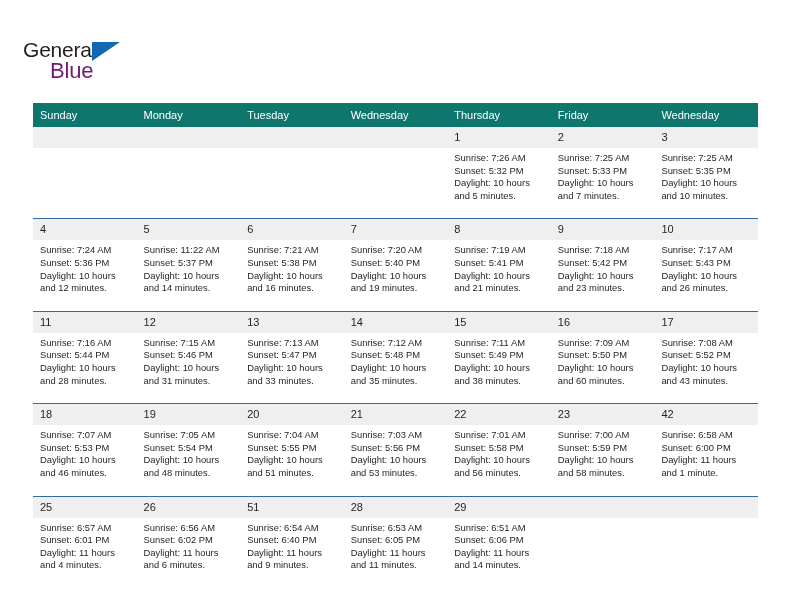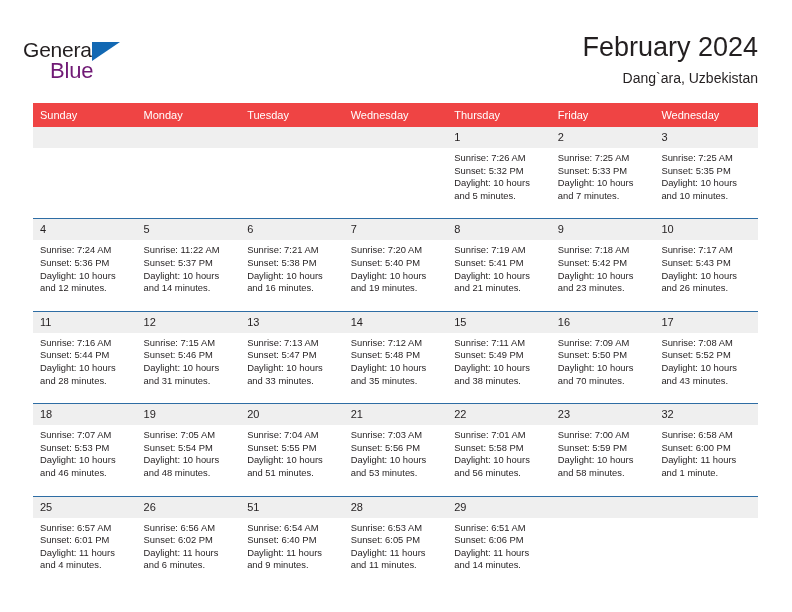--- a/index.html
+++ b/index.html
@@ -78,21 +78,21 @@
   
   .calendar {
     position: absolute;
     left: 33px;
     top: 103px;
     width: 725px;
     border-collapse: collapse;
     table-layout: fixed;
   }
   .calendar th {
-    background: #ef4444;
+    background: #0f766e;
     color: #ffffff;
     font-size: 11px;
     font-weight: normal;
     text-align: left;
     padding: 6px 0 6px 7px;
     height: 10px;
     line-height: 12px;
     border: 0;
   }
   .calendar td {
@@ -128,24 +128,20 @@
 </head>
 <body>
 
 <div class="page-header">
   <div class="brand">
     <span class="brand-general">General</span>
     <span class="brand-triangle"></span>
     <span class="brand-blue">Blue</span>
   </div>
 
-  <div class="title-block">
-    <div class="cal-title">February 2024</div>
-    <div class="cal-subtitle">Dang`ara, Uzbekistan</div>
-  </div>
 </div>
 
 <table class="calendar">
   <thead>
     <tr>
       <th>Sunday</th>
       <th>Monday</th>
       <th>Tuesday</th>
       <th>Wednesday</th>
       <th>Thursday</th>
@@ -305,21 +301,21 @@
             <div>Daylight: 10 hours</div>
             <div>and 38 minutes.</div>
           </div>
         </td>
         <td>
           <div class="daynum">16</div>
           <div class="dayinfo">
             <div>Sunrise: 7:09 AM</div>
             <div>Sunset: 5:50 PM</div>
             <div>Daylight: 10 hours</div>
-            <div>and 70 minutes.</div>
+            <div>and 60 minutes.</div>
           </div>
         </td>
         <td>
           <div class="daynum">17</div>
           <div class="dayinfo">
             <div>Sunrise: 7:08 AM</div>
             <div>Sunset: 5:52 PM</div>
             <div>Daylight: 10 hours</div>
             <div>and 43 minutes.</div>
           </div>
@@ -374,21 +370,21 @@
         <td>
           <div class="daynum">23</div>
           <div class="dayinfo">
             <div>Sunrise: 7:00 AM</div>
             <div>Sunset: 5:59 PM</div>
             <div>Daylight: 10 hours</div>
             <div>and 58 minutes.</div>
           </div>
         </td>
         <td>
-          <div class="daynum">32</div>
+          <div class="daynum">42</div>
           <div class="dayinfo">
             <div>Sunrise: 6:58 AM</div>
             <div>Sunset: 6:00 PM</div>
             <div>Daylight: 11 hours</div>
             <div>and 1 minute.</div>
           </div>
         </td>
       </tr>
       <tr class="week-row">
         <td>

